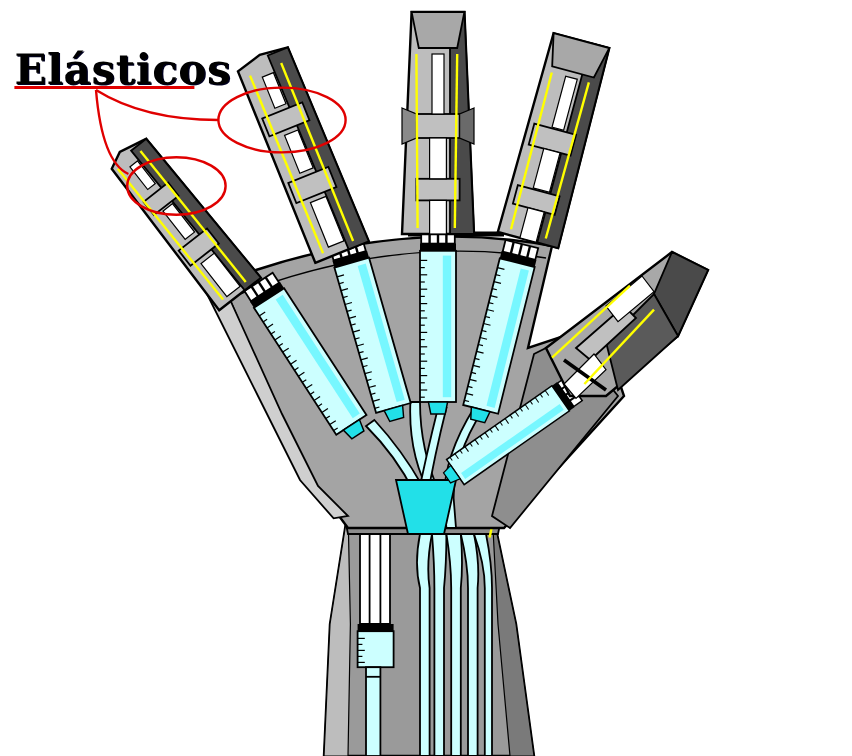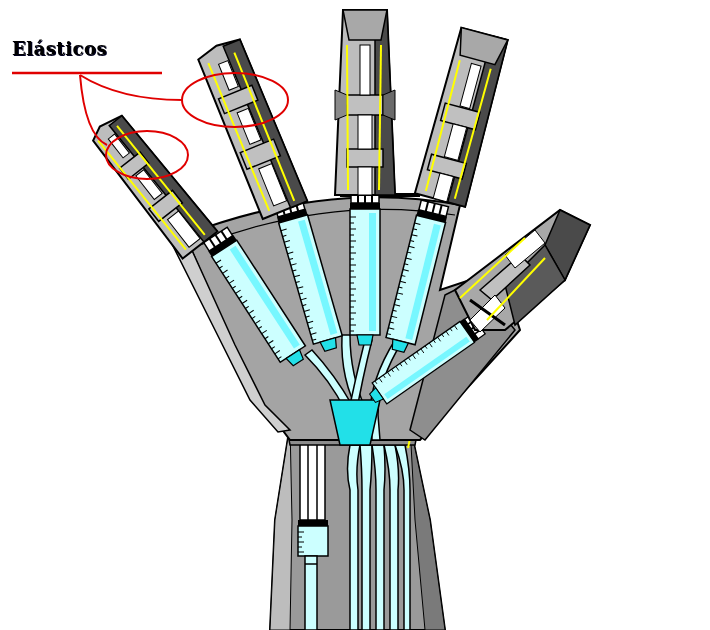--- a/index.html
+++ b/index.html
@@ -1,21 +1,21 @@
 <!DOCTYPE html>
 <html><head>
 <meta charset="utf-8">
 <style>
   html, body { margin: 0; padding: 0; background: #ffffff; }
   body { width: 710px; height: 630px; position: relative; overflow: hidden; font-family: "DejaVu Serif", serif; }
   #stage { position: absolute; left: 0; top: 0; width: 710px; height: 630px; }
   .label-title {
     position: absolute; left: 12px; top: 38px;
     font-family: "DejaVu Serif", "Liberation Serif", serif;
-    font-weight: bold; font-size: 18px; color: #000000;
+    font-weight: bold; font-size: 35px; color: #000000;
     letter-spacing: 0.5px;
     text-shadow: 1px 1px 0 #000022;
   }
 </style>
 </head>
 <body>
 
 <div id="stage">
   <svg width="710" height="630" viewBox="0 0 710 630" xmlns="http://www.w3.org/2000/svg">
     <defs>

